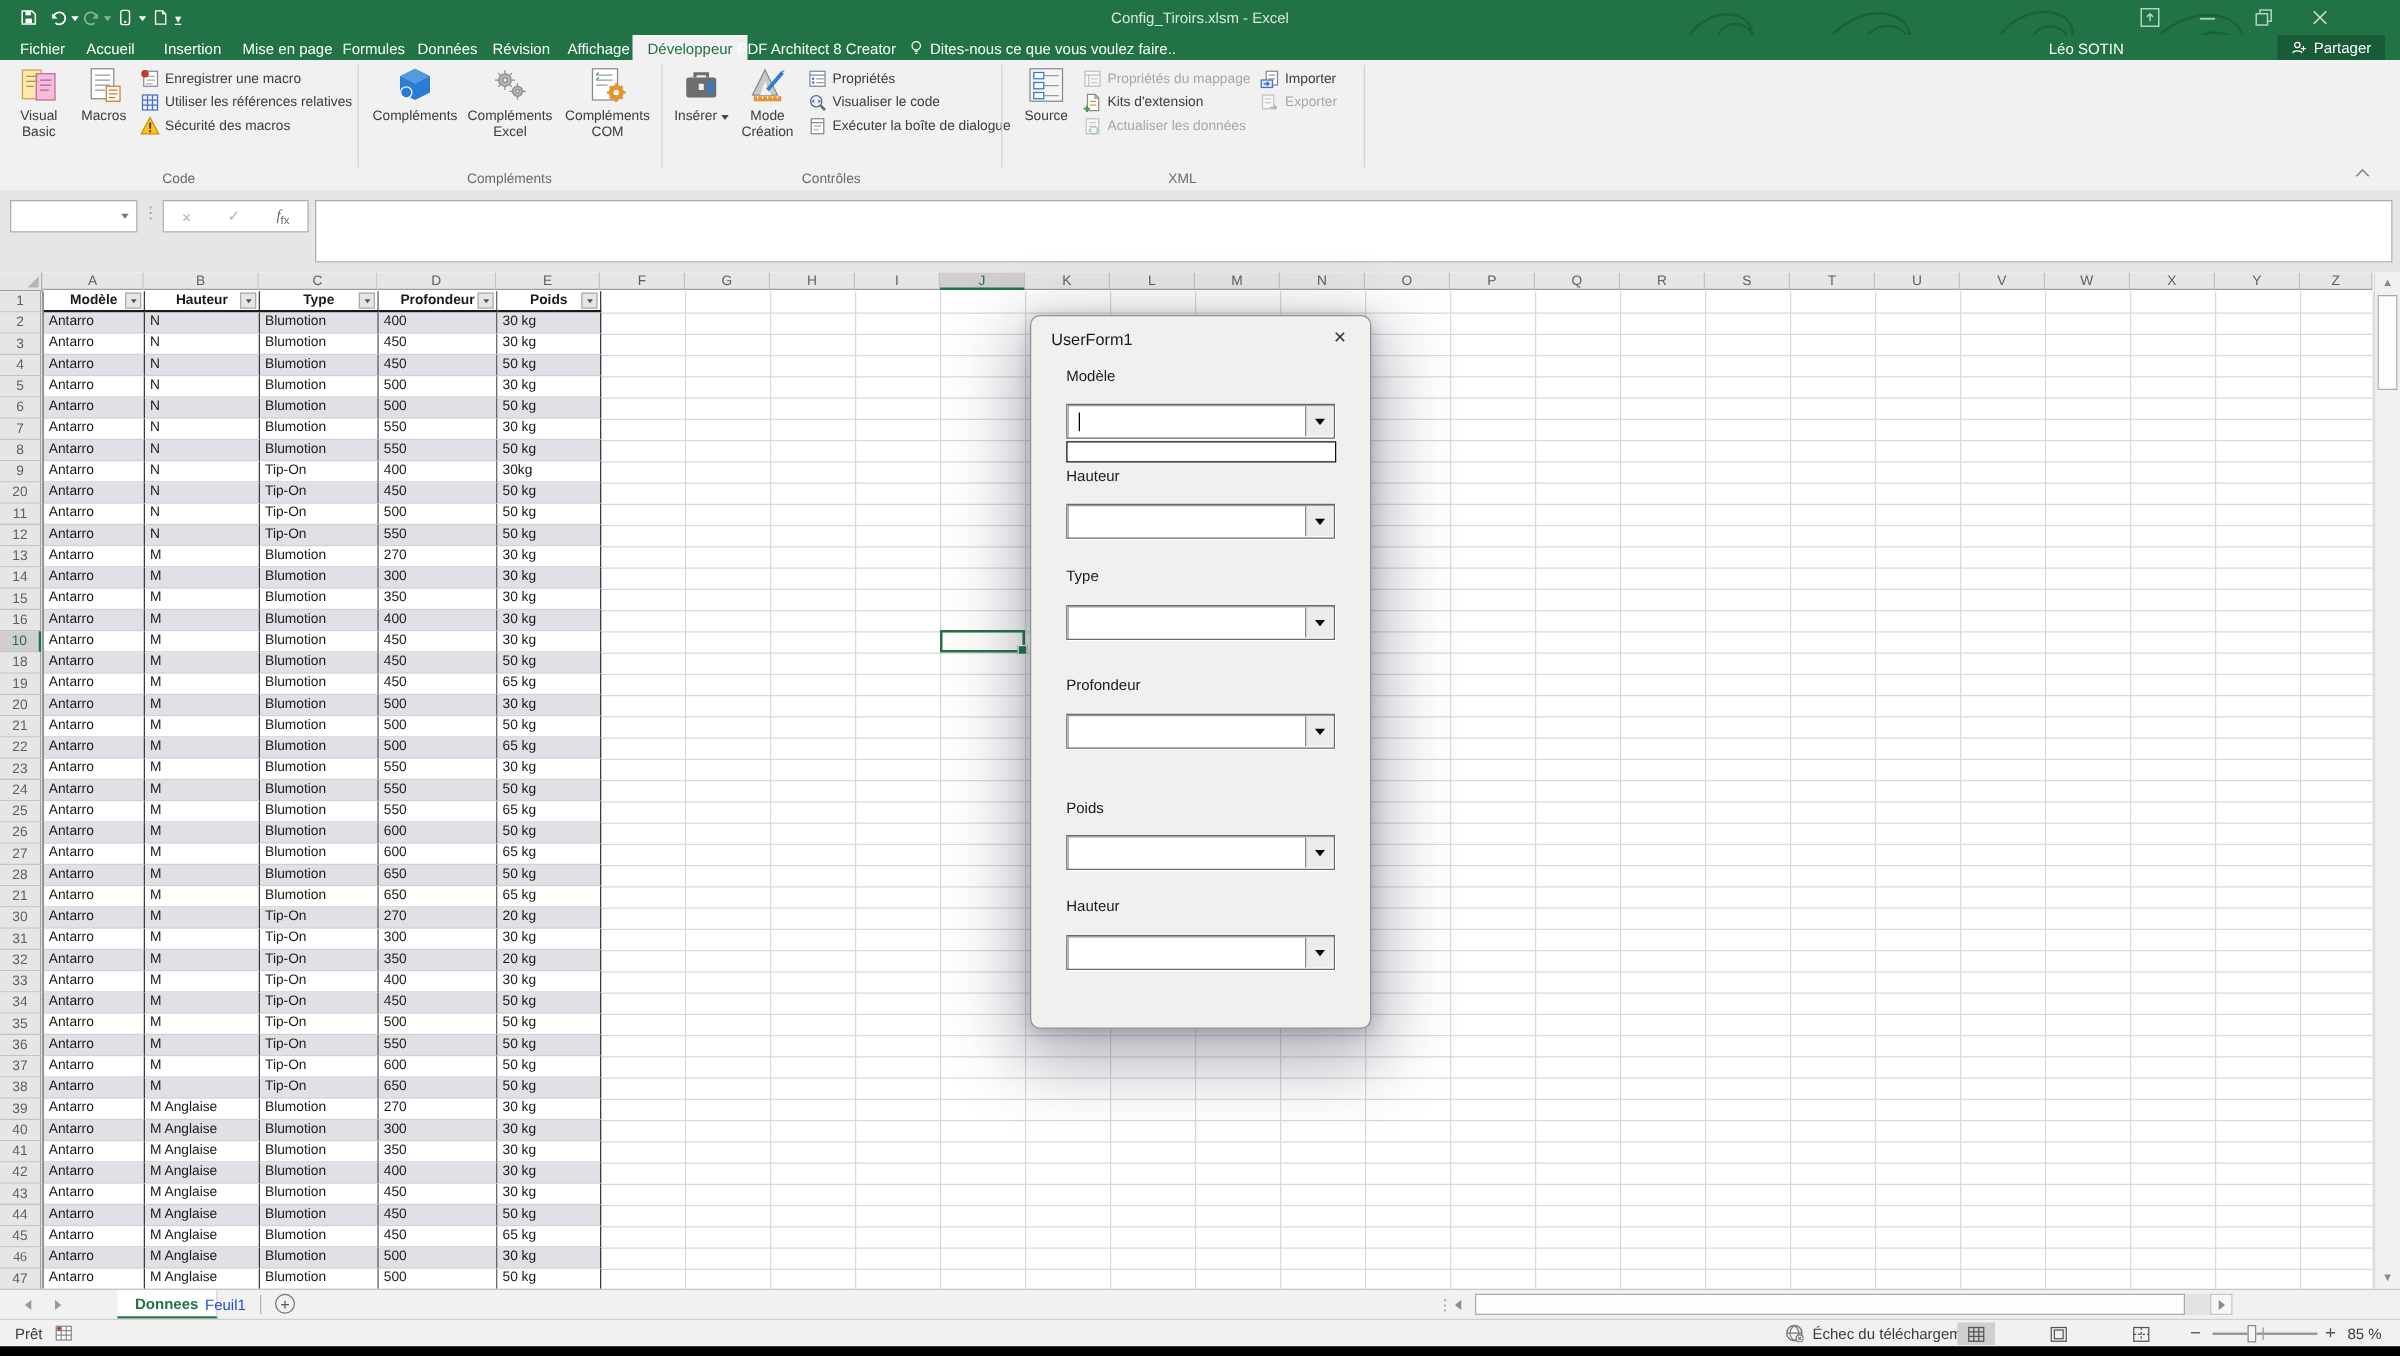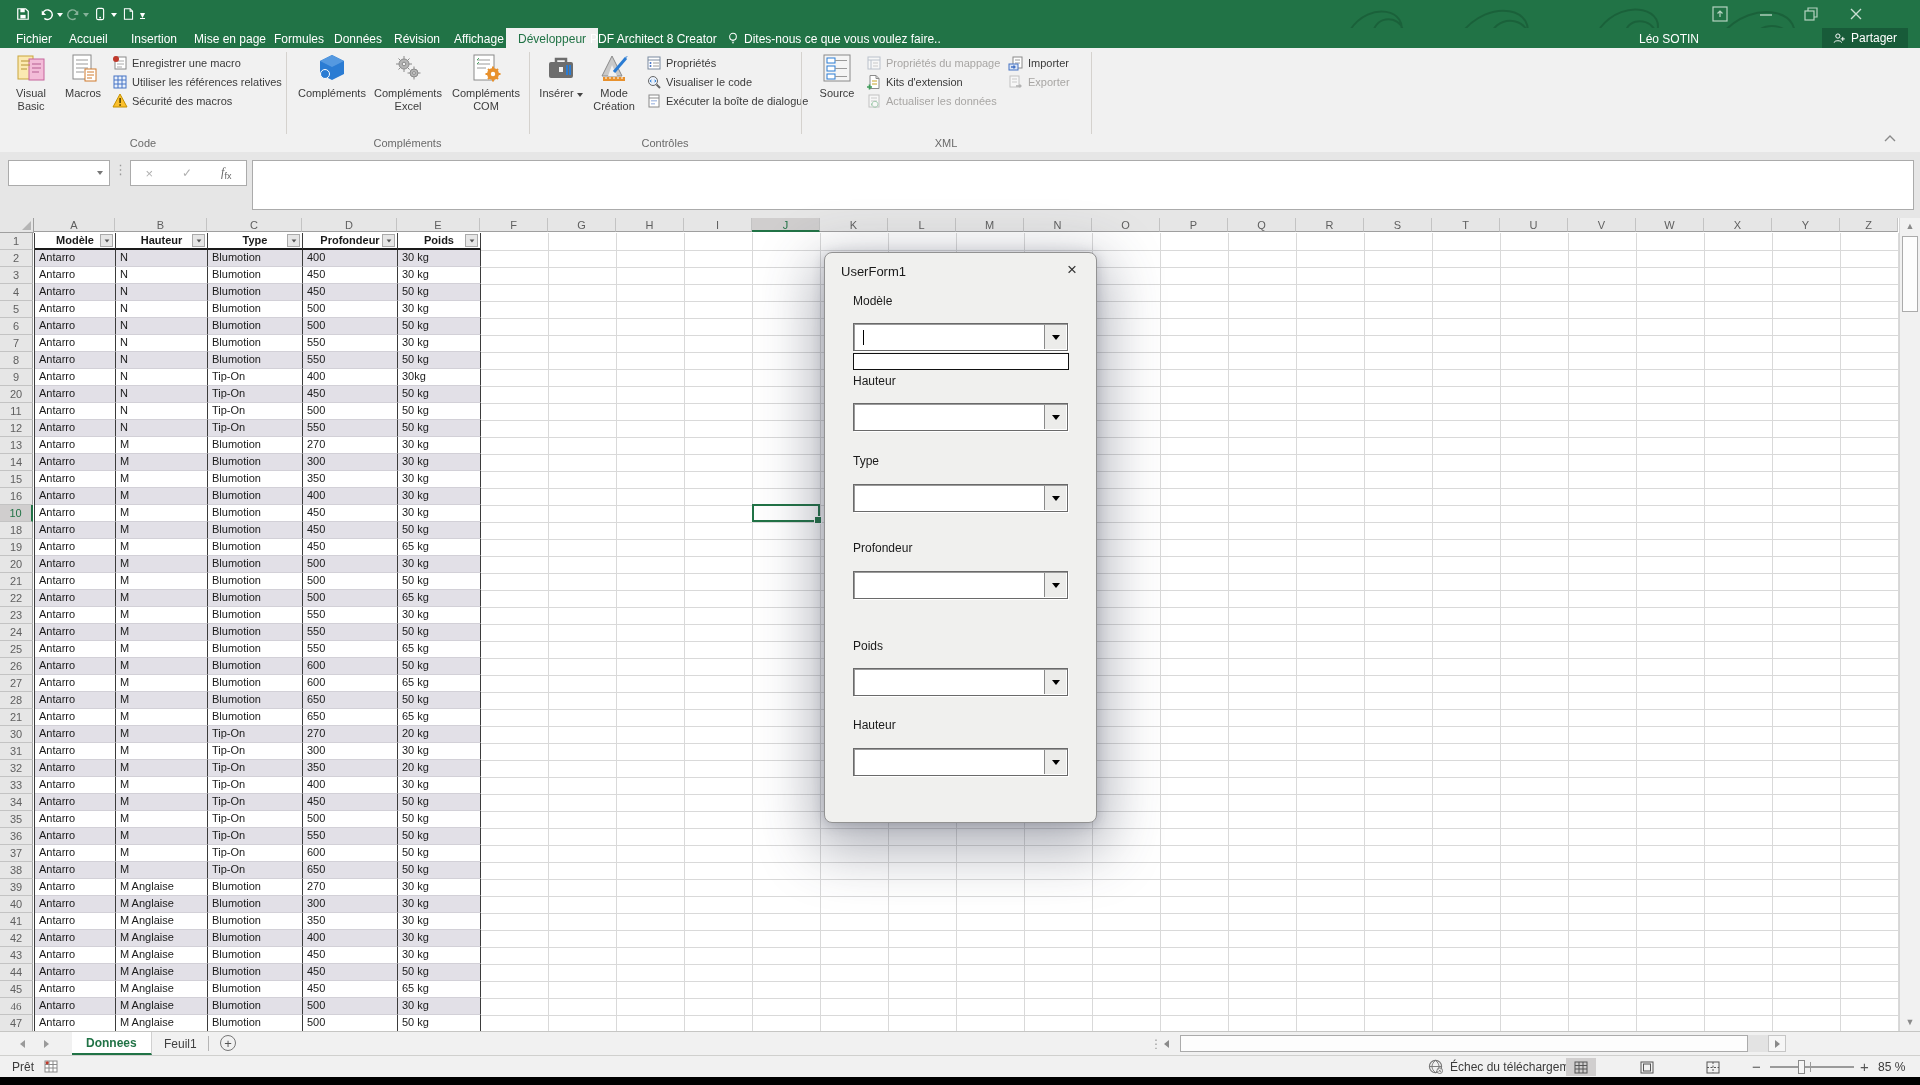--- a/index.html
+++ b/index.html
@@ -64,22 +64,22 @@
   .uflabel{position:absolute;left:28px;font-size:12px;color:#1a1a1a;}
   .combo{position:absolute;left:28px;width:215px;height:28px;background:#fff;border:1px solid #6a6a6a;
          box-shadow:inset 1px 1px 0 #9a9a9a, 1px 1px 0 #fff;box-sizing:border-box;}
   .cbtn{position:absolute;right:1px;top:1px;bottom:1px;width:21px;background:#ececea;border-left:1px solid #8a8a8a;
         display:flex;align-items:center;justify-content:center;}
   .cbtn .t{width:0;height:0;border-left:4px solid transparent;border-right:4px solid transparent;border-top:5px solid #000;}
   .ufcaret{position:absolute;left:9px;top:6px;width:1px;height:15px;background:#000;}
   .uftext{position:absolute;left:28px;width:216px;height:17px;background:#fff;border:1px solid #111;box-sizing:border-box;}
   
   #tabbar{left:0;top:1031px;width:1920px;height:24px;background:#f1f1f1;border-top:1px solid #c6c6c4;z-index:20;}
-  .sheettab{position:absolute;top:0;height:23px;font-size:12px;display:flex;align-items:center;padding:0 14px;color:#404040;}
-  .sheettab.active{background:#fff;color:#217346;font-weight:bold;border-bottom:2px solid #217346;border-right:1px solid #d0d0d0;box-sizing:border-box;}
+  .sheettab{position:absolute;top:0;height:23px;font-size:12px;display:flex;align-items:center;padding:0 14px;color:#1d4ed8;}
+  .sheettab.active{background:#fff;color:#217346;font-weight:bold;border-bottom:2px solid #217346;border-right:1px solid #d0d0d0;box-sizing:border-box;margin-left:22px;}
   #statusbar{left:0;top:1055px;width:1920px;height:22px;background:#f1f1f1;border-top:1px solid #d0d0ce;z-index:20;font-size:12px;color:#3b3b3b;}
   #blackstrip{left:0;top:1077px;width:1920px;height:8px;background:#000;z-index:21;}
   .navtri{width:0;height:0;display:inline-block;}
   .viewbtn{position:absolute;top:2px;width:30px;height:18px;display:flex;align-items:center;justify-content:center;}
   .viewbtn.sel{background:#d0cece;}
 </style>
 </head>
 <body>
 
 <div id="app">
@@ -113,20 +113,21 @@
       <rect x="3" y="1.5" width="8" height="13" rx="2" fill="none" stroke="#fff" stroke-width="1.3"></rect>
         <circle cx="7" cy="12" r="1" fill="#fff"></circle>
     </svg>
     <span class="abs caret-w" style="left:111px;top:13px"></span>
     <svg class="abs qat-ic" style="left:122px;width:13px" viewBox="0 0 16 16">
       <path d="M3 1.5h7l3 3v10H3z" fill="none" stroke="#fff" stroke-width="1.3"></path>
         <path d="M10 1.5v3h3" fill="none" stroke="#fff" stroke-width="1.3"></path>
     </svg>
     <span class="abs" style="left:140px;top:9px;color:#fff;font-size:10px">▾<span style="display:block;height:1px;background:#fff;margin-top:-2px"></span></span>
 
+    <div class="abs" id="title-text">Config_Tiroirs.xlsm - Excel</div>
 
     <svg class="abs winbtn" style="left:1712px" viewBox="0 0 16 16">
       <rect x="1" y="1" width="14" height="14" fill="none" stroke="#cfe3d6" stroke-width="1.2"></rect>
         <path d="M8 11 V5 M5.5 7.5 L8 5 l2.5 2.5" stroke="#cfe3d6" stroke-width="1.2" fill="none"></path>
     </svg>
     <svg class="abs winbtn" style="left:1758px" viewBox="0 0 16 16">
       <path d="M2 9 h12" stroke="#cfe3d6" stroke-width="1.4"></path>
     </svg>
     <svg class="abs winbtn" style="left:1803px" viewBox="0 0 16 16">
       <rect x="2" y="5" width="9" height="9" fill="none" stroke="#cfe3d6" stroke-width="1.2"></rect>

